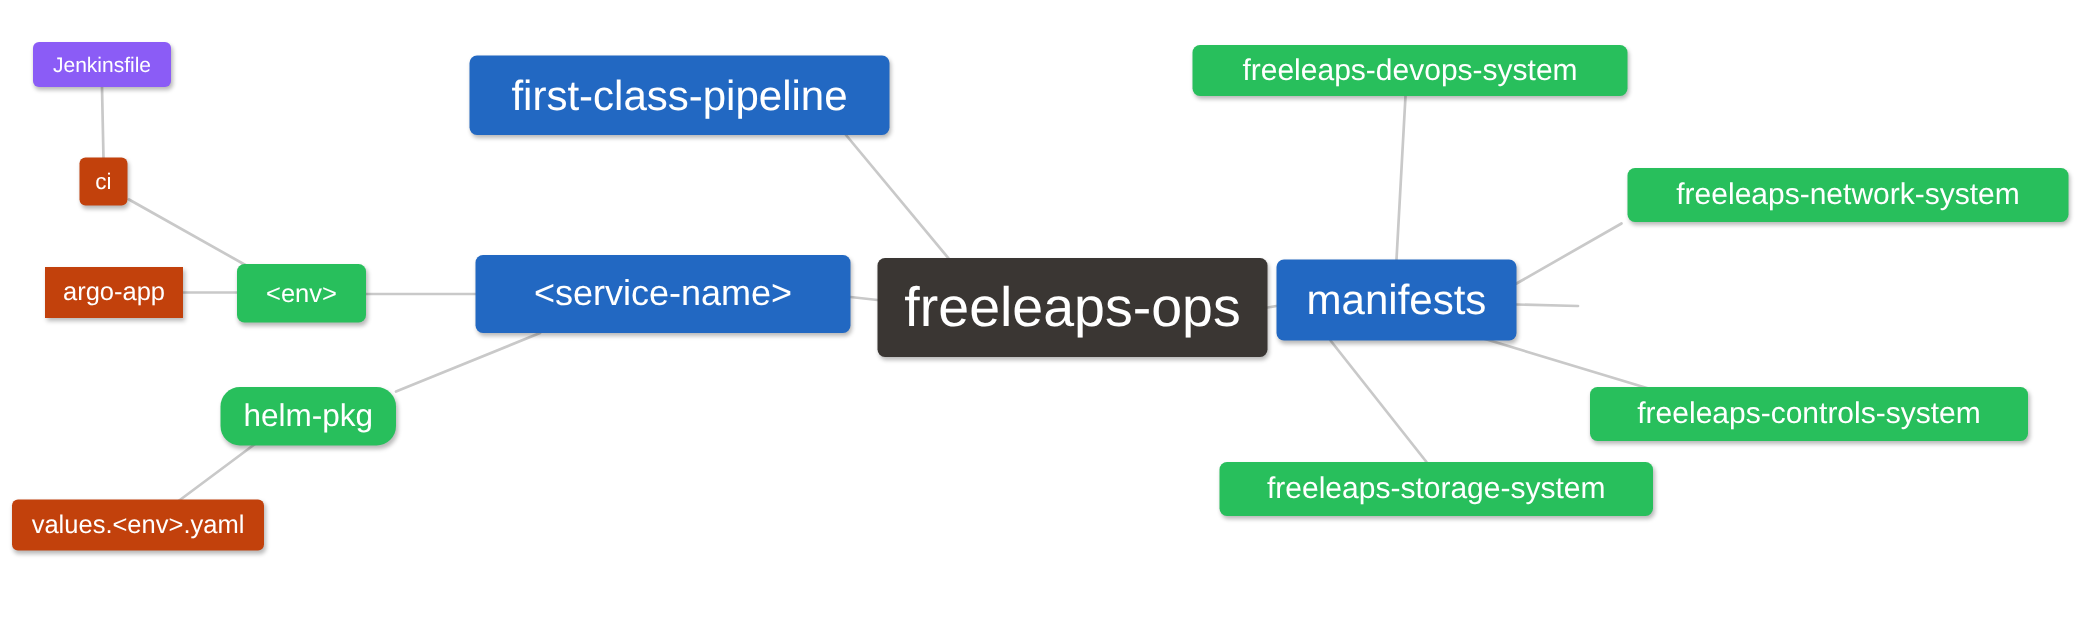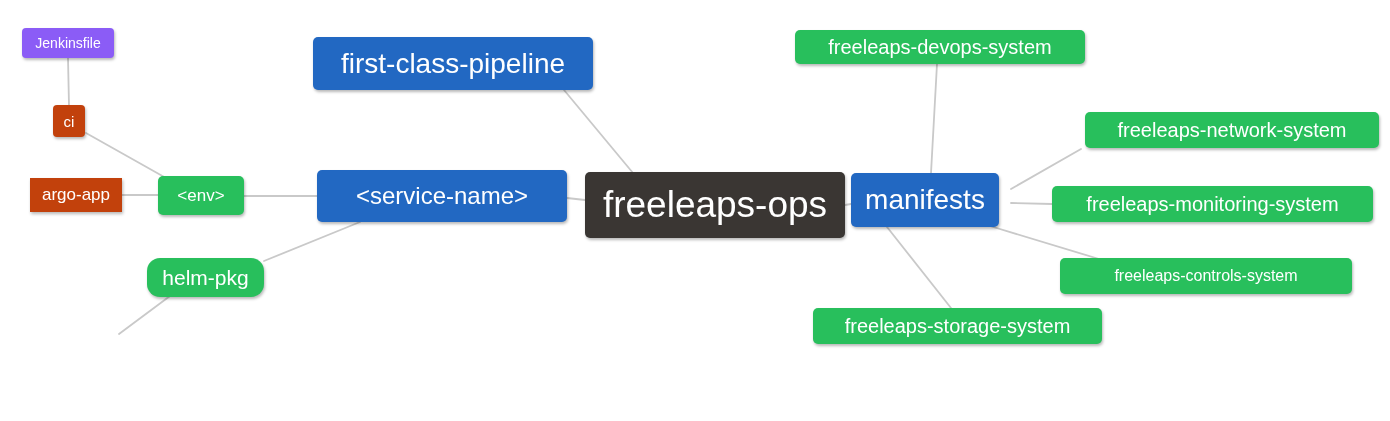--- a/index.html
+++ b/index.html
@@ -41,25 +41,25 @@
   
   #n-jenkinsfile  { left: 22px;   top: 28px;  width: 92px;  height: 30px; font-size: 14px; border-radius: 4px; }
   #n-ci           { left: 53px;   top: 105px; width: 32px;  height: 32px; font-size: 15px; border-radius: 4px; }
   #n-argo-app     { left: 30px;   top: 178px; width: 92px;  height: 34px; font-size: 17px; border-radius: 0; }
   #n-env          { left: 158px;  top: 176px; width: 86px;  height: 39px; font-size: 17px; }
   #n-helm-pkg     { left: 147px;  top: 258px; width: 117px; height: 39px; font-size: 21px; border-radius: 13px; }
   #n-values-yaml  { left: 8px;    top: 333px; width: 168px; height: 34px; font-size: 17px; border-radius: 4px; }
   #n-pipeline     { left: 313px;  top: 37px;  width: 280px; height: 53px; font-size: 28px; }
   #n-service-name { left: 317px;  top: 170px; width: 250px; height: 52px; font-size: 24px; }
   #n-ops          { left: 585px;  top: 172px; width: 260px; height: 66px; font-size: 37px; }
-  #n-manifests    { left: 851px;  top: 173px; width: 148px; height: 54px; font-size: 28px; }
+  #n-manifests    { left: 851px;  top: 173px; width: 160px; height: 54px; font-size: 28px; }
   #n-devops       { left: 795px;  top: 30px;  width: 290px; height: 34px; font-size: 20px; text-align: right; }
   #n-network      { left: 1053px; top: 112px; width: 294px; height: 36px; font-size: 20px; margin-left: 32px; }
   #n-monitoring   { left: 1052px; top: 186px; width: 321px; height: 36px; font-size: 20px; }
-  #n-controls     { left: 1060px; top: 258px; width: 292px; height: 36px; font-size: 16px; }
+  #n-controls     { left: 1060px; top: 258px; width: 292px; height: 36px; font-size: 20px; }
   #n-storage      { left: 813px;  top: 308px; width: 289px; height: 36px; font-size: 20px; text-align: center; }
 </style>
 </head>
 <body>
 
 <div id="canvas">
 
   <svg id="edges" width="1390" height="421" viewBox="0 0 1390 421" aria-hidden="true">
     <line x1="68" y1="58" x2="69" y2="106"></line>
     <line x1="86" y1="133" x2="166" y2="178"></line>
@@ -90,20 +90,23 @@
   </div>
 
   <div class="node bg-green" id="n-env">
     <span>&lt;env&gt;</span>
   </div>
 
   <div class="node bg-green" id="n-helm-pkg">
     <span>helm-pkg</span>
   </div>
 
+  <div class="node bg-red" id="n-values-yaml">
+    <span>values.&lt;env&gt;.yaml</span>
+  </div>
 
   <div class="node bg-blue" id="n-pipeline">
     <span>first-class-pipeline</span>
   </div>
 
   <div class="node bg-blue" id="n-service-name">
     <span>&lt;service-name&gt;</span>
   </div>
 
   <div class="node bg-dark" id="n-ops">
@@ -115,23 +118,20 @@
   </div>
 
   <div class="node bg-green" id="n-devops">
     <span>freeleaps-devops-system</span>
   </div>
 
   <div class="node bg-green" id="n-network">
     <span>freeleaps-network-system</span>
   </div>
 
-  <div class="node bg-green" id="n-monitoring">
-    <span>freeleaps-monitoring-system</span>
-  </div>
 
   <div class="node bg-green" id="n-controls">
     <span>freeleaps-controls-system</span>
   </div>
 
   <div class="node bg-green" id="n-storage">
     <span>freeleaps-storage-system</span>
   </div>
 
 </div>

